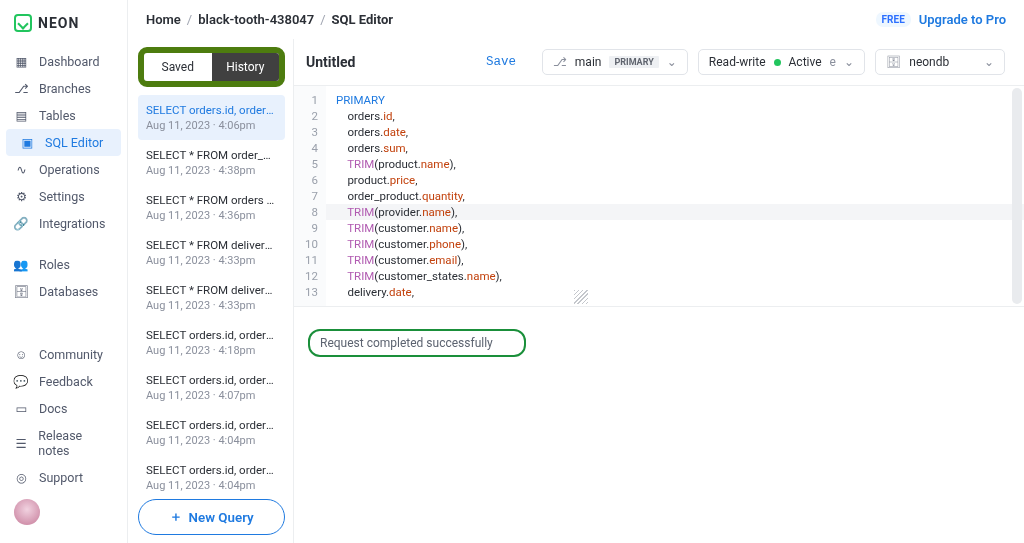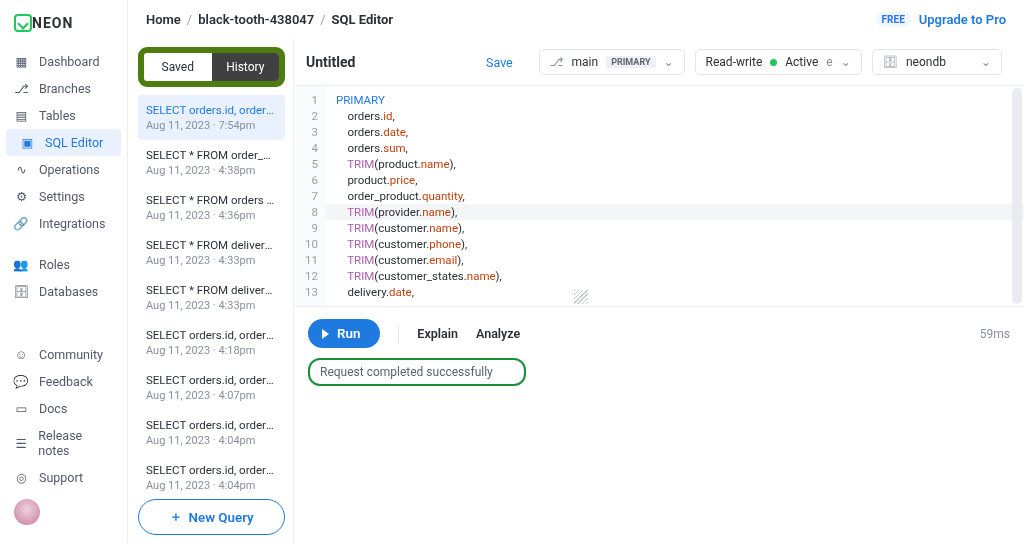--- a/index.html
+++ b/index.html
@@ -1,19 +1,19 @@
 <!DOCTYPE html>
 <html><head>
 <meta charset="utf-8">
 <style>
   * { box-sizing: border-box; margin: 0; padding: 0; font-family: -apple-system, BlinkMacSystemFont, "Segoe UI", Roboto, sans-serif; }
   body { background: #fff; font-size: 13px; color: #2b2f36; width:1024px; height:543px; overflow:hidden; }
   .app { display:flex; height:543px; }
   .sidebar { width:128px; border-right:1px solid #eceef0; display:flex; flex-direction:column; padding:10px 0; }
-  .logo { display:flex; align-items:center; padding:4px 14px 16px 14px; font-weight:700; font-size:14px; letter-spacing:1px; }
+  .logo { display:flex; align-items:center; gap:6px; padding:4px 14px 16px 14px; font-weight:700; font-size:14px; letter-spacing:1px; }
   .logo-mark { width:18px; height:18px; border:2px solid #22c55e; border-radius:4px; position:relative; }
   .logo-mark::after { content:""; position:absolute; width:6px; height:6px; border-left:2px solid #22c55e; border-bottom:2px solid #22c55e; transform:rotate(-45deg); top:4px; left:3px; }
   .nav-item { display:flex; align-items:center; gap:10px; padding:6px 14px; color:#52596b; font-size:12.5px; cursor:pointer; }
   .nav-item.active { background:#e8f1fd; color:#1f7ae0; border-radius:4px; margin:0 6px; }
   .nav-item .icon { width:15px; height:15px; display:flex; align-items:center; justify-content:center; }
   .nav-spacer { flex:1; }
   .avatar { width:26px; height:26px; border-radius:50%; background:#d9a0c7 radial-gradient(circle at 50% 40%, #f1d2e0, #c67b99); margin:8px 14px; }
 
   .main { flex:1; display:flex; flex-direction:column; min-width:0; }
   .topbar { display:flex; align-items:center; justify-content:space-between; padding:12px 18px;gap:16px; }
@@ -34,21 +34,21 @@
   .hist-item { padding:8px 8px; cursor:pointer; }
   .hist-item.active { background:#e8f1fd; border-radius:4px; }
   .hist-q { font-size:11.5px; color:#2b2f36; white-space:nowrap; overflow:hidden; text-overflow:ellipsis; }
   .hist-item.active .hist-q { color:#1f7ae0; }
   .hist-d { font-size:11px; color:#8a8f9c; margin-top:2px; }
   .new-query-btn { margin-top:auto; border:1.5px solid #1f7ae0; color:#1f7ae0; background:#fff; border-radius:20px; padding:8px 0; font-weight:600; display:flex; align-items:center; justify-content:center; gap:6px; cursor:pointer; }
 
   .editor-col { flex:1; display:flex; flex-direction:column; border-left:1px solid #eceef0; min-width:0; }
   .editor-header { display:flex; align-items:center; gap:10px; padding:10px 12px; }
   .title-box { font-weight:700; font-size:14px; flex:0 0 170px; }
-  .save-link { color:#1f7ae0; font-size:12.5px; cursor:pointer; margin-right:16px; }
+  .save-link { color:#1f7ae0; font-size:12.5px; cursor:pointer; margin-right:16px;font-family:Liberation Mono, monospace; }
   .chip { display:flex; align-items:center; gap:8px; border:1px solid #e1e4e9; border-radius:5px; padding:5px 10px; font-size:12px; cursor:pointer; }
   .chip .pill { background:#eef0f3; font-size:9px; padding:1px 5px; border-radius:1px; font-weight:700; color:#60656f; }
   .chip .dot.green { width:7px;height:7px;background:#22c55e;border-radius:50%; }
   .chev { margin-left:auto; color:#8a8f9c; }
   .db-ico { color:#8a8f9c; }
 
   .code-area { position:relative; display:flex; font-family: Menlo, Consolas, monospace; font-size:11.5px; line-height:16px; border-top:1px solid #eceef0; flex:0 0 auto; }
   .gutter { background:#fafbfc; padding:6px 8px; text-align:right; color:#9aa0ab; min-width:32px; }
   .code { padding:6px 10px; white-space:pre; flex:1; position:relative; min-width:0; }
   .kw { color:#1f7ae0; }
@@ -154,21 +154,21 @@
 
     <div class="content">
       <div class="history-col">
         <div class="hist-tabs">
           <div class="hist-tab">Saved</div>
           <div class="hist-tab active">History</div>
         </div>
         <div class="hist-list">
           <div class="hist-item active">
               <div class="hist-q">SELECT orders.id, orders.date...</div>
-              <div class="hist-d">Aug 11, 2023 · 7:54pm</div>
+              <div class="hist-d">Aug 11, 2023 · 4:06pm</div>
             </div>
           <div class="hist-item">
               <div class="hist-q">SELECT * FROM order_produ...</div>
               <div class="hist-d">Aug 11, 2023 · 4:38pm</div>
             </div>
           <div class="hist-item">
               <div class="hist-q">SELECT * FROM orders WHER...</div>
               <div class="hist-d">Aug 11, 2023 · 4:36pm</div>
             </div>
           <div class="hist-item">
@@ -252,28 +252,18 @@
     <span class="fn">TRIM</span>(provider.<span class="prop">name</span>),
     <span class="fn">TRIM</span>(customer.<span class="prop">name</span>),
     <span class="fn">TRIM</span>(customer.<span class="prop">phone</span>),
     <span class="fn">TRIM</span>(customer.<span class="prop">email</span>),
     <span class="fn">TRIM</span>(customer_states.<span class="prop">name</span>),
     delivery.<span class="prop">date</span>,</div>
           <div class="code-corner"></div>
         </div>
 
         <div class="results">
-          <div class="res-actions">
-            <button class="run-btn">
-              <span class="tri"></span>
-              <span>Run</span>
-            </button>
-            <span class="sep-v"></span>
-            <span class="act">Explain</span>
-            <span class="act">Analyze</span>
-            <span class="timing">59ms</span>
-          </div>
           <div class="status-box">Request completed successfully</div>
         </div>
       </div>
     </div>
   </div>
 </div>
 
 </body></html>

